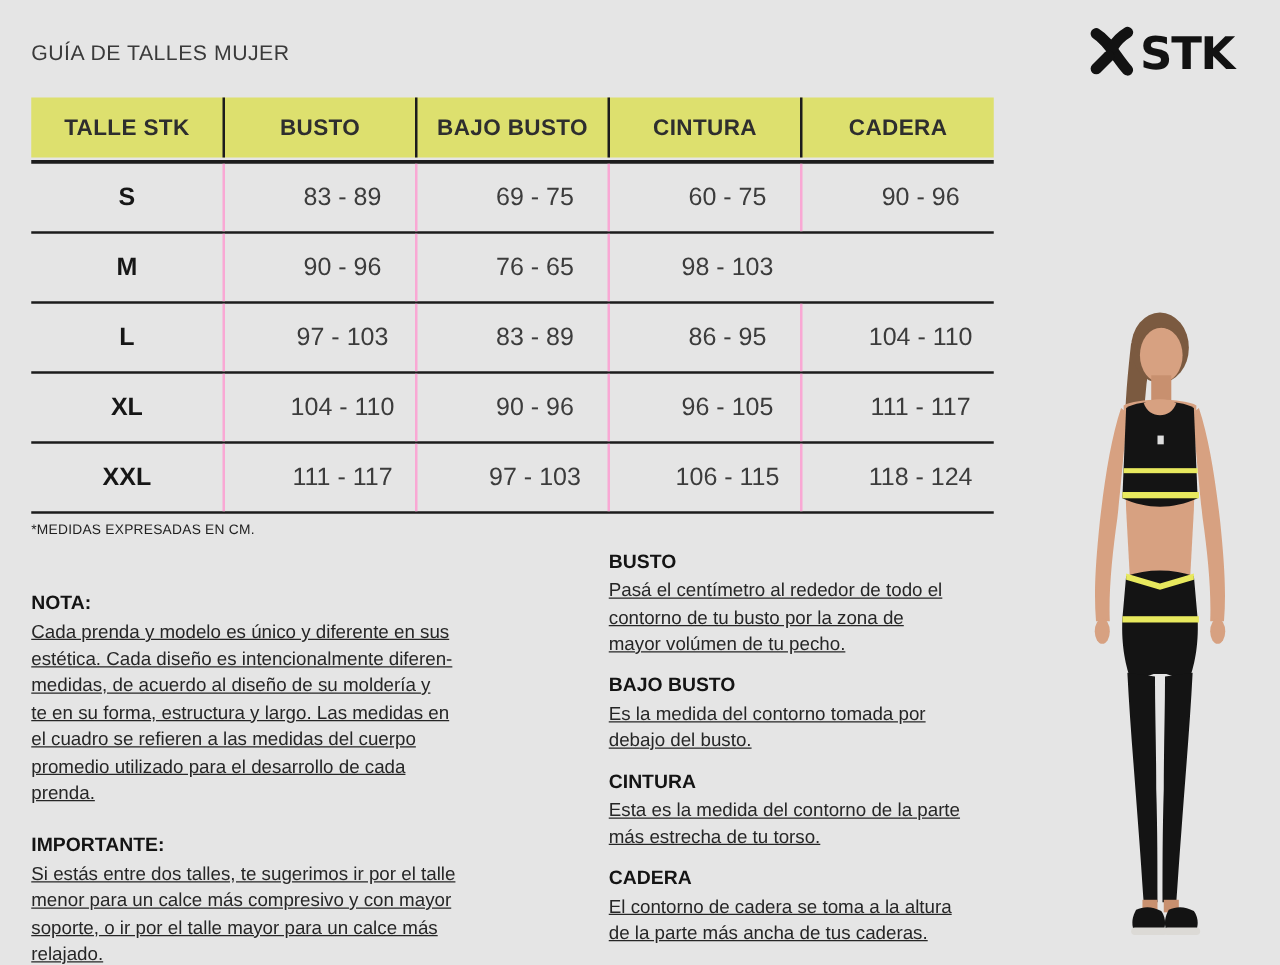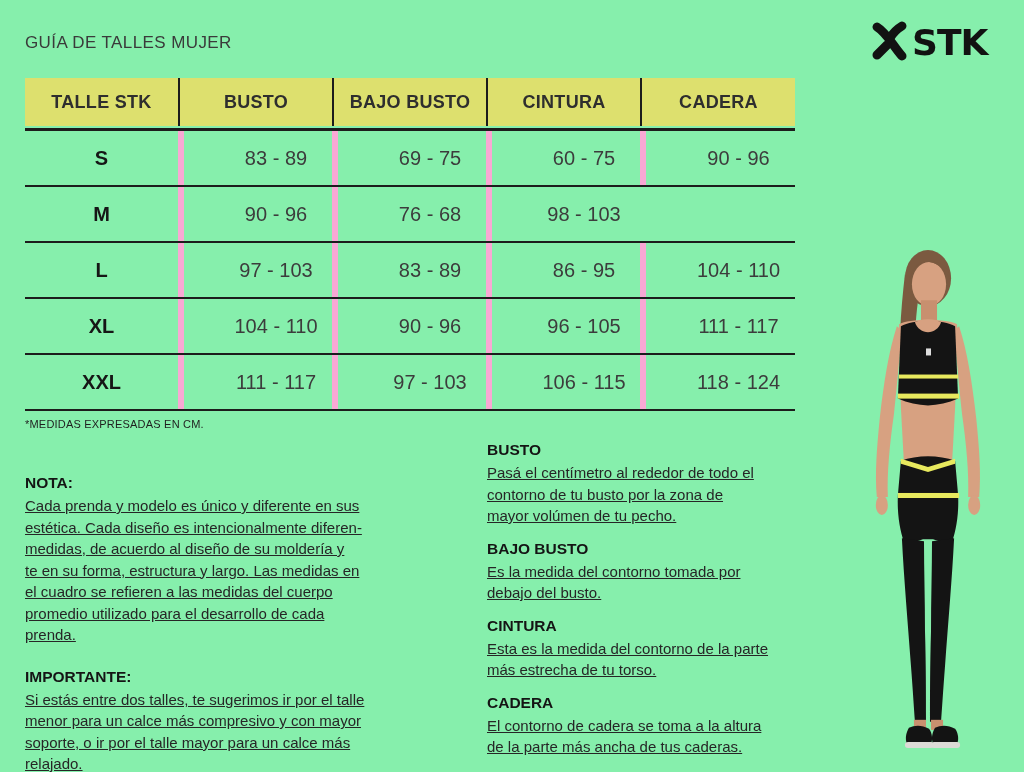--- a/index.html
+++ b/index.html
@@ -1,33 +1,33 @@
 <!DOCTYPE html>
 <html><head>
 <meta charset="utf-8">
 <style>
   html,body{margin:0;padding:0;background:#ffffff;}
   .canvas{
-    position:relative;width:1024px;height:772px;background:#86efac;
+    position:relative;width:1024px;height:772px;background:#e5e5e5;
     font-family:"Liberation Sans",sans-serif;color:#222;overflow:hidden;
   }
   
   .title{position:absolute;left:25px;top:33px;font-size:17px;letter-spacing:.4px;color:#3a3a3a;}
   
   .logo{position:absolute;top:18px;right:22px;width:134px;height:46px;}
   .logo svg text{font-family:"DejaVu Sans","Liberation Sans",sans-serif;font-weight:bold;fill:#121212;}
   
   .sizetable{position:absolute;left:25px;top:78px;width:770px;}
   .t-head{display:grid;grid-template-columns:153px 154px 154px 154px 155px;height:48px;background:#dde06e;}
   .t-head .cell{display:flex;align-items:center;justify-content:center;font-weight:bold;font-size:18px;color:#2e2e2e;letter-spacing:.3px;text-align:center;}
   .t-head .cell:not(:first-child){border-left:2px solid #1c1c1c;}
   .t-sep{height:3px;background:#1c1c1c;margin-top:2px;}
   .t-row{display:grid;grid-template-columns:153px 154px 154px 154px 155px;height:54px;border-bottom:2px solid #1c1c1c;}
   .t-row .cell{display:flex;align-items:center;justify-content:center;font-size:20px;color:#3c3c3c;}
-  .t-row .cell:not(:first-child){border-left:6px solid #f9a8d4;padding-left:36px;}
+  .t-row .cell:not(:first-child){border-left:2px solid #f9a8d4;padding-left:36px;}
   .t-row .cell.size{font-weight:bold;color:#161616;}
   
   .footnote{position:absolute;left:25px;top:418px;font-size:11px;color:#1f1f1f;letter-spacing:.2px;}
   
   .notes{position:absolute;left:25px;top:474px;width:362px;}
   .note-block + .note-block{margin-top:22px;}
   .note-heading{font-weight:bold;font-size:15.5px;color:#141414;margin-bottom:3px;}
   .note-line{font-size:15px;line-height:21.5px;color:#262626;white-space:nowrap;text-decoration:underline;}
   
   .guide{position:absolute;left:487px;top:441px;width:302px;}
@@ -64,21 +64,21 @@
     <div class="t-row">
       <div class="cell size">S</div>
       <div class="cell">83 - 89</div>
       <div class="cell">69 - 75</div>
       <div class="cell">60 - 75</div>
       <div class="cell">90 - 96</div>
     </div>
     <div class="t-row">
       <div class="cell size">M</div>
       <div class="cell">90 - 96</div>
-      <div class="cell">76 - 68</div>
+      <div class="cell">76 - 65</div>
       <div class="cell">98 - 103</div>
     </div>
     <div class="t-row">
       <div class="cell size">L</div>
       <div class="cell">97 - 103</div>
       <div class="cell">83 - 89</div>
       <div class="cell">86 - 95</div>
       <div class="cell">104 - 110</div>
     </div>
     <div class="t-row">

